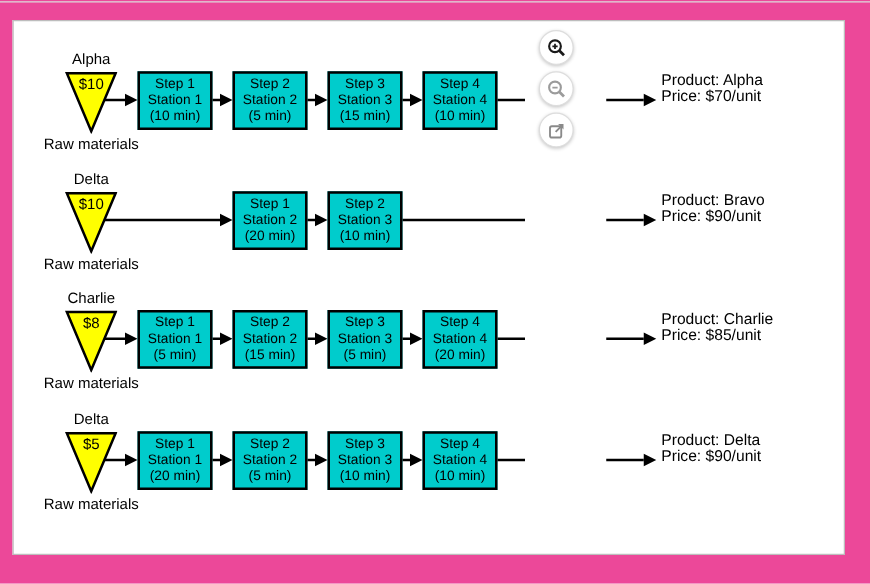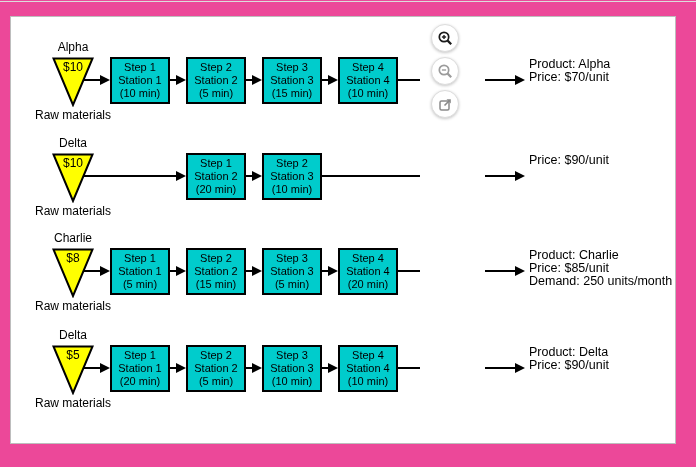--- a/index.html
+++ b/index.html
@@ -136,20 +136,21 @@
       <div>Step 2</div>
       <div>Station 3</div>
       <div>(10 min)</div>
     </div>
 
     <div class="hline" style="left:322px;top:175px;width:98px"></div>
     <div class="hline" style="left:485px;top:175px;width:30px"></div>
     <div class="ahead" style="left:515px;top:171px"></div>
 
     <div class="info" style="left:527px;top:153px">
+      <div>Product: Bravo</div>
       <div>Price: $90/unit</div>
     </div>
   </div>
 
   <div>
     <div class="lane-label" style="left:33px;top:232px">Charlie</div>
     <svg class="tri" style="left:52px;top:248px" viewBox="0 0 42 50">
       <polygon points="1.5,1.5 40.5,1.5 21,48" style="fill:var(--raw-material-fill,#ffff00)" stroke="#000" stroke-width="2"></polygon>
     </svg>
     <div class="cost" style="left:52px;top:252px">$8</div>
@@ -185,21 +186,20 @@
       <div>(20 min)</div>
     </div>
 
     <div class="hline" style="left:398px;top:270px;width:22px"></div>
     <div class="hline" style="left:485px;top:270px;width:30px"></div>
     <div class="ahead" style="left:515px;top:266px"></div>
 
     <div class="info" style="left:527px;top:248px">
       <div>Product: Charlie</div>
       <div>Price: $85/unit</div>
-      <div>Demand: 250 units/month</div>
     </div>
   </div>
 
   <div>
     <div class="lane-label" style="left:33px;top:329px">Delta</div>
     <svg class="tri" style="left:52px;top:345px" viewBox="0 0 42 50">
       <polygon points="1.5,1.5 40.5,1.5 21,48" style="fill:var(--raw-material-fill,#ffff00)" stroke="#000" stroke-width="2"></polygon>
     </svg>
     <div class="cost" style="left:52px;top:349px">$5</div>
     <div class="raw" style="left:27px;top:397px">Raw materials</div>

